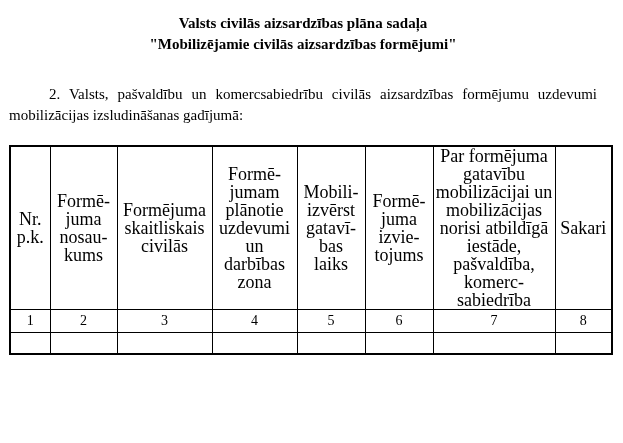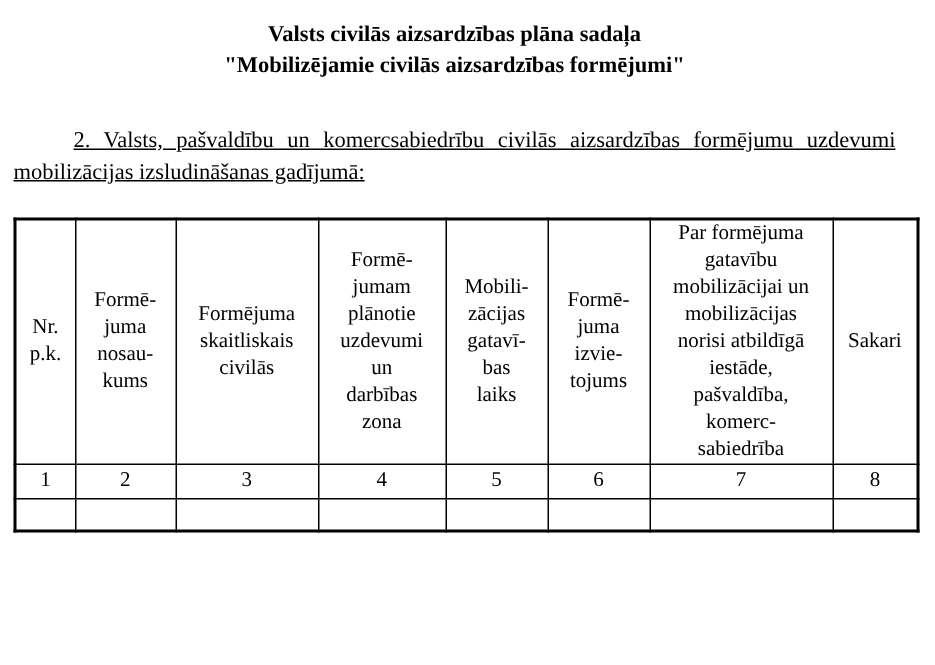--- a/index.html
+++ b/index.html
@@ -29,40 +29,40 @@
   }
   .title-line { display: block; }
   .para {
     margin: 0;
     font-size: 15px;
     line-height: 21px;
     text-align: justify;
     text-indent: 40px;
   }
   .para-1 { margin-top: 22px; }
-  .para-2 { margin-top: 29px; text-decoration: underline; }
+  .para-2 { margin-top: 29px; }
   table.grid {
     margin-top: 19px;
     border-collapse: collapse;
     table-layout: fixed;
     width: 602px;
     border: 2px solid #000000;
   }
   table.grid th,
   table.grid td {
     border: 1px solid #000000;
     padding: 0 2px;
     text-align: center;
     vertical-align: middle;
     font-weight: normal;
     overflow: hidden;
   }
   tr.header-row { height: 162px; }
   tr.header-row th {
-    font-size: 14px;
+    font-size: 18px;
     line-height: 18px;
     white-space: pre-line;
     margin-left: 28px;
   }
   tr.number-row { height: 23px; }
   tr.number-row td { font-size: 14px; line-height: 16px; }
   tr.empty-row { height: 21px; }
 </style>
 </head>
 <body>
@@ -100,21 +100,21 @@
 skaitliskais
 civilās</th>
         <th>Formē-
 jumam
 plānotie
 uzdevumi
 un
 darbības
 zona</th>
         <th>Mobili-
-zācijas
+izvērst
 gatavī-
 bas
 laiks</th>
         <th>Formē-
 juma
 izvie-
 tojums</th>
         <th>Par formējuma
 gatavību
 mobilizācijai un

